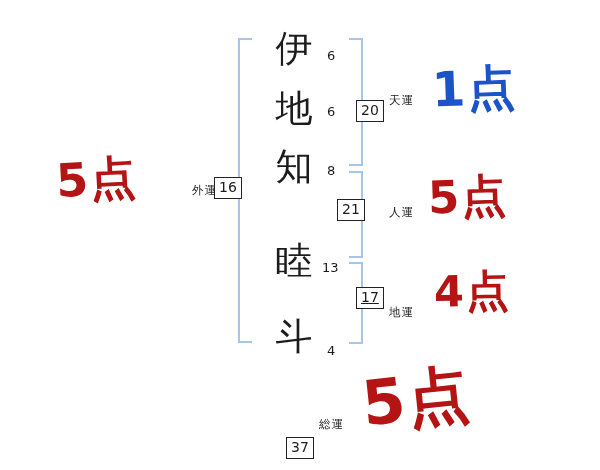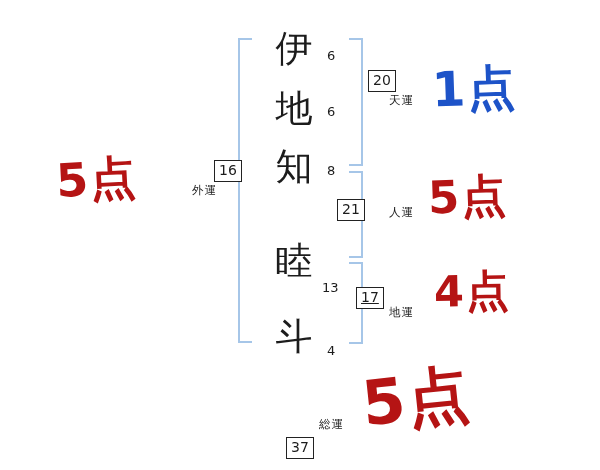--- a/index.html
+++ b/index.html
@@ -86,33 +86,33 @@
 
   <div class="kanji" style="left:272px;top:30px;">伊</div>
   <div class="kanji" style="left:272px;top:90px;">地</div>
   <div class="kanji" style="left:272px;top:148px;">知</div>
   <div class="kanji" style="left:272px;top:242px;">睦</div>
   <div class="kanji" style="left:272px;top:318px;">斗</div>
 
   <div class="strokes" style="left:327px;top:48px;">6</div>
   <div class="strokes" style="left:327px;top:104px;">6</div>
   <div class="strokes" style="left:327px;top:163px;">8</div>
-  <div class="strokes" style="left:322px;top:260px;margin-top:20px;">13</div>
+  <div class="strokes" style="left:322px;top:260px;">13</div>
   <div class="strokes" style="left:327px;top:343px;">4</div>
 
   <div class="bracket left" style="left:238px;top:38px;width:14px;height:305px;"></div>
 
   <div class="bracket right" style="left:349px;top:38px;width:14px;height:128px;"></div>
   <div class="bracket right" style="left:349px;top:171px;width:14px;height:87px;"></div>
   <div class="bracket right" style="left:349px;top:262px;width:14px;height:82px;"></div>
 
   <div class="fortune-label" style="left:192px;top:183px;text-align:center;">外運</div>
-  <div class="numbox" style="left:214px;top:160px;">16</div>
+  <div class="numbox" style="left:214px;top:177px;">16</div>
 
-  <div class="numbox" style="left:356px;top:70px;margin-left:12px;">20</div>
+  <div class="numbox" style="left:356px;top:100px;">20</div>
   <div class="fortune-label" style="left:389px;top:93px;font-family:Liberation Serif, serif;">天運</div>
 
   <div class="numbox" style="left:337px;top:199px;">21</div>
   <div class="fortune-label" style="left:389px;top:205px;">人運</div>
 
   <div class="numbox" style="left:356px;top:287px;text-decoration:underline;">17</div>
   <div class="fortune-label" style="left:389px;top:305px;">地運</div>
 
   <div class="numbox" style="left:286px;top:411px;margin-top:26px;">37</div>
   <div class="fortune-label" style="left:319px;top:417px;">総運</div>

